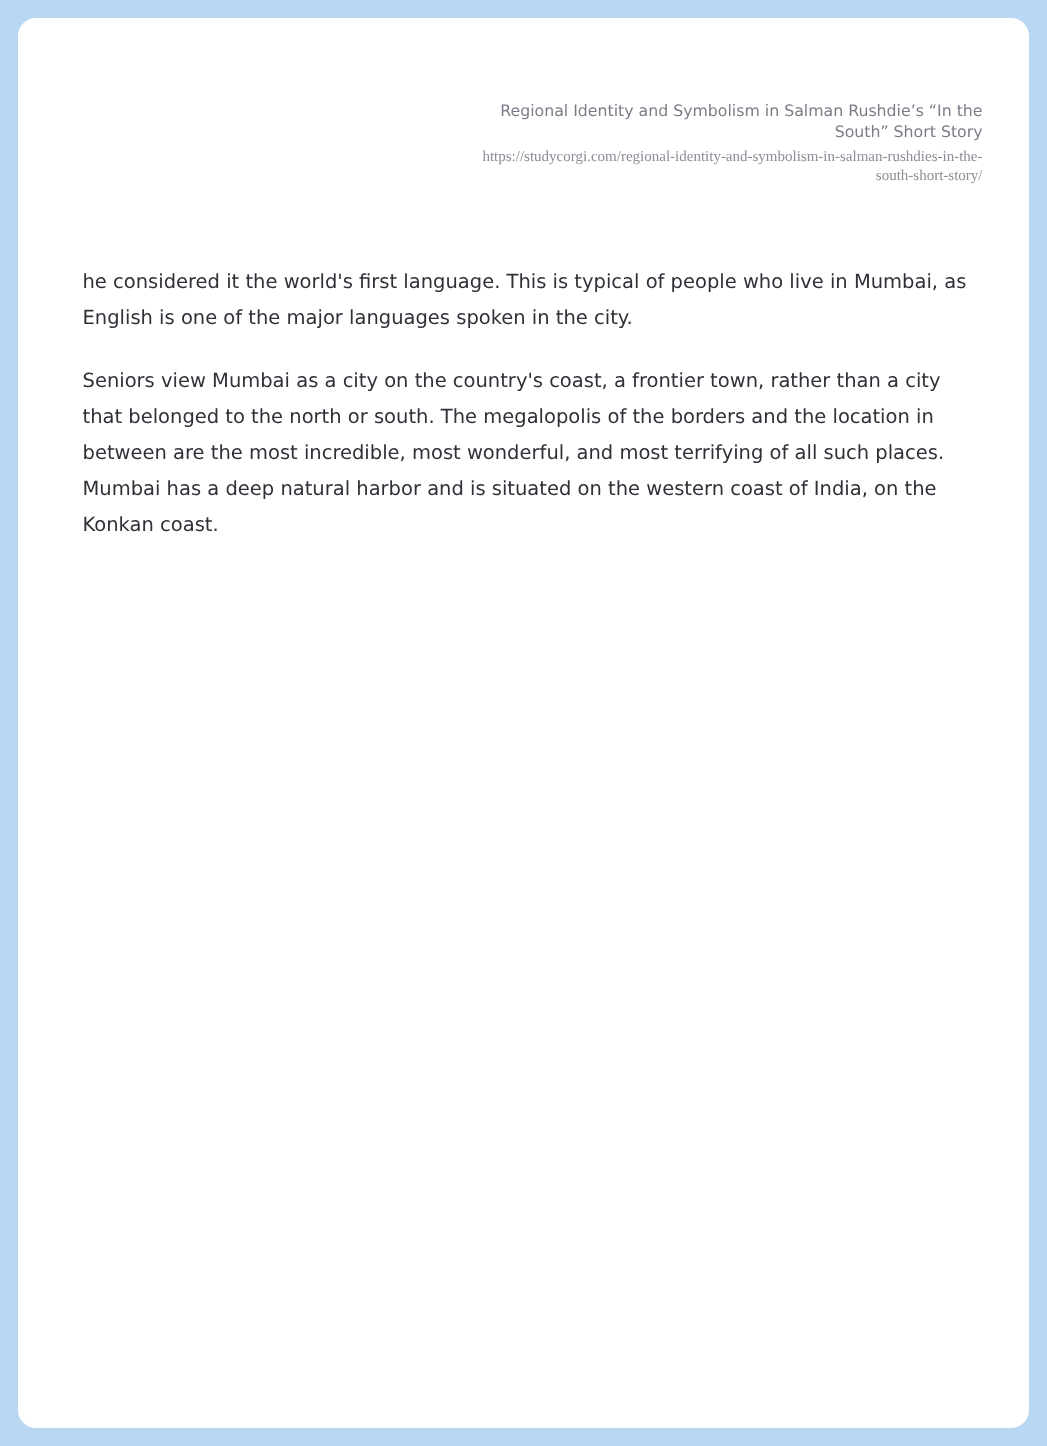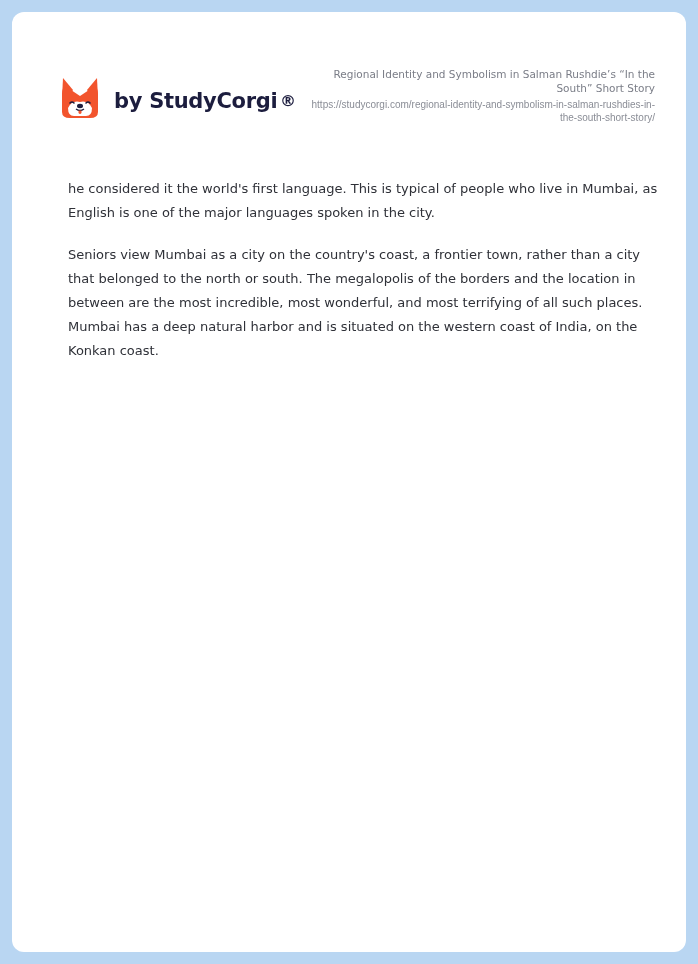--- a/index.html
+++ b/index.html
@@ -70,67 +70,45 @@
     }
     .meta-title {
       font-family: "DejaVu Sans", sans-serif;
       font-weight: normal;
       font-size: 10.5px;
       line-height: 14px;
       color: #7a7d87;
     }
     .meta-url {
       margin-top: 3px;
-      font-family: Liberation Sans, sans-serif;
+      font-family: Liberation Serif, serif;
       font-size: 10px;
       line-height: 13px;
       color: #8a8d96;
     }
     .content {
       position: absolute;
-      left: 56px;
+      left: 43px;
       top: 165px;
       width: 590px;
       font-family: "DejaVu Sans", sans-serif;
       font-size: 13px;
       line-height: 24px;
       color: #2f3138;
     }
     .content p {
       margin: 0 0 18px 0;
     }
   </style>
 </head>
 <body>
 
 <div class="page">
 
   <div class="header">
-    <div class="logo">
-      <svg class="logo-icon" viewBox="0 0 40 44" xmlns="http://www.w3.org/2000/svg">
-
-        <path d="M3 2 L13 14 L8 22 L2 22 Z" fill="#f2542d"></path>
-        <path d="M37 2 L27 14 L32 22 L38 22 Z" fill="#f2542d"></path>
-
-        <path d="M2 18 Q2 10 8 12 L20 20 L32 12 Q38 10 38 18 L38 36 Q38 42 30 42 L10 42 Q2 42 2 36 Z" fill="#f2542d"></path>
-
-        <path d="M8 32 Q12 24 20 26 Q28 24 32 32 Q32 40 26 40 L14 40 Q8 40 8 32 Z" fill="#ffffff"></path>
-
-        <path d="M10 27 Q12 25 14 27" stroke="#1c1d3e" stroke-width="1.6" fill="none" stroke-linecap="round"></path>
-        <path d="M26 27 Q28 25 30 27" stroke="#1c1d3e" stroke-width="1.6" fill="none" stroke-linecap="round"></path>
-
-        <ellipse cx="20" cy="30" rx="3" ry="2.2" fill="#1c1d3e"></ellipse>
-
-        <path d="M16 33 Q20 36 24 33" stroke="#1c1d3e" stroke-width="1.3" fill="none"></path>
-
-        <path d="M18.5 34.5 L21.5 34.5 L21.5 37 Q20 39 18.5 37 Z" fill="#f2542d"></path>
-      </svg>
-      <span class="logo-text">by StudyCorgi</span>
-      <span class="logo-reg">®</span>
-    </div>
 
     <div class="meta">
       <div class="meta-title">Regional Identity and Symbolism in Salman Rushdie’s “In the South” Short Story</div>
       <div class="meta-url">https://studycorgi.com/regional-identity-and-symbolism-in-salman-rushdies-in-the-south-short-story/</div>
     </div>
   </div>
 
   <div class="content">
     <p>he considered it the world's first language. This is typical of people who live in Mumbai, as English is one of the major languages spoken in the city.</p>
     <p>Seniors view Mumbai as a city on the country's coast, a frontier town, rather than a city that belonged to the north or south. The megalopolis of the borders and the location in between are the most incredible, most wonderful, and most terrifying of all such places. Mumbai has a deep natural harbor and is situated on the western coast of India, on the Konkan coast.</p>

